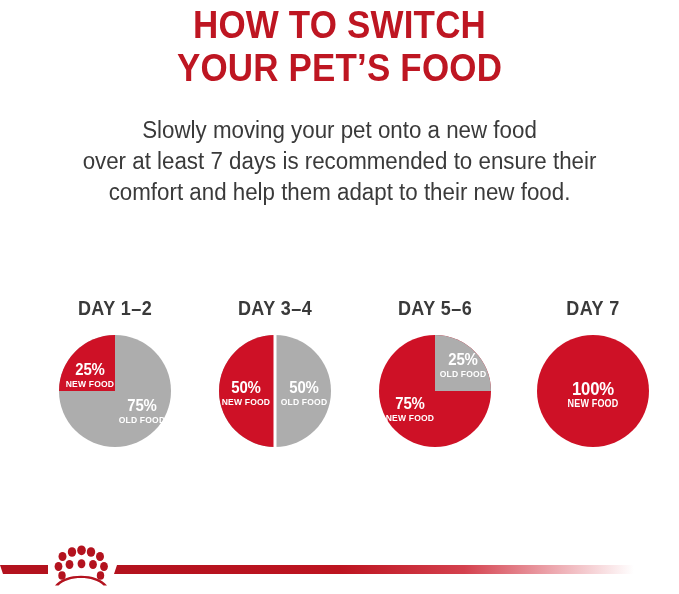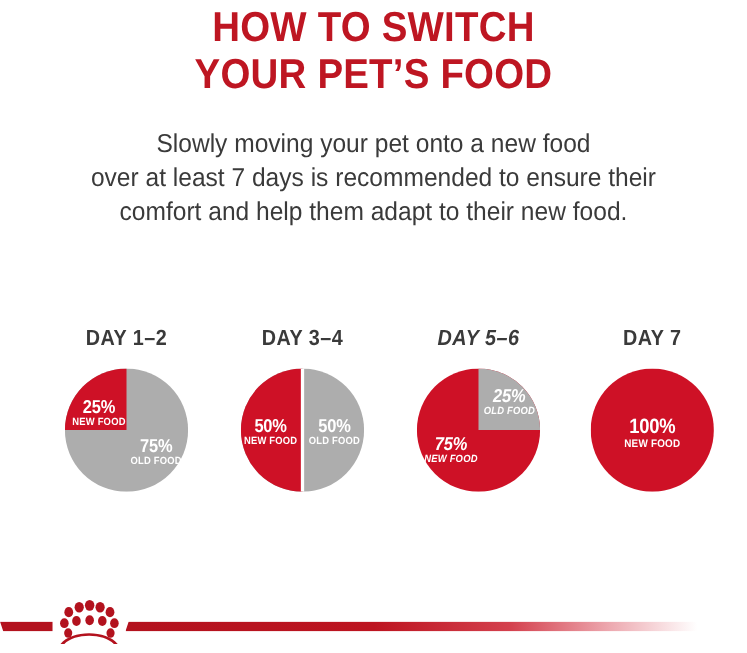--- a/index.html
+++ b/index.html
@@ -59,21 +59,21 @@
   }
   .pie-cell {
     position: absolute;
     top: 0;
     width: 160px;
     height: 180px;
     margin-top: 39px;
   }
   .pie-cell.c0 { left: 35px;  }
   .pie-cell.c1 { left: 195px; }
-  .pie-cell.c2 { left: 355px; font-style: italic; }
+  .pie-cell.c2 { left: 355px; }
   .pie-cell.c3 { left: 513px; }
 
   .day-label {
     position: absolute;
     top: 0;
     left: 0;
     width: 160px;
     text-align: center;
     color: #3a3a3a;
     font-size: 20px;

